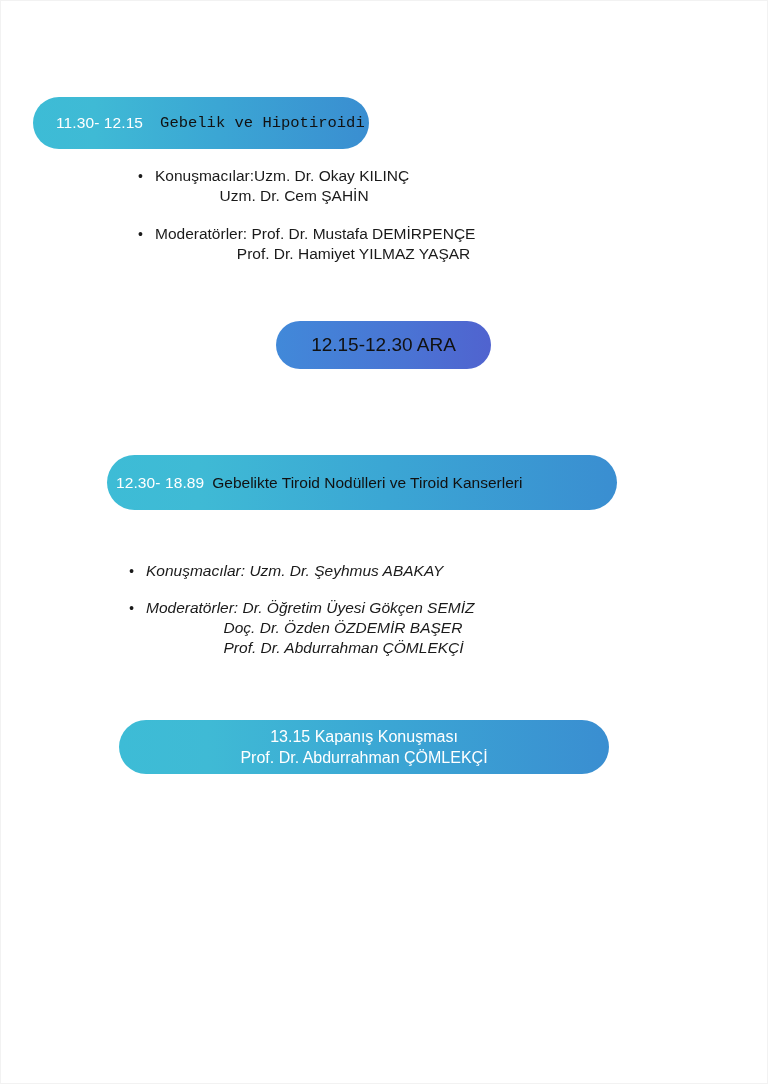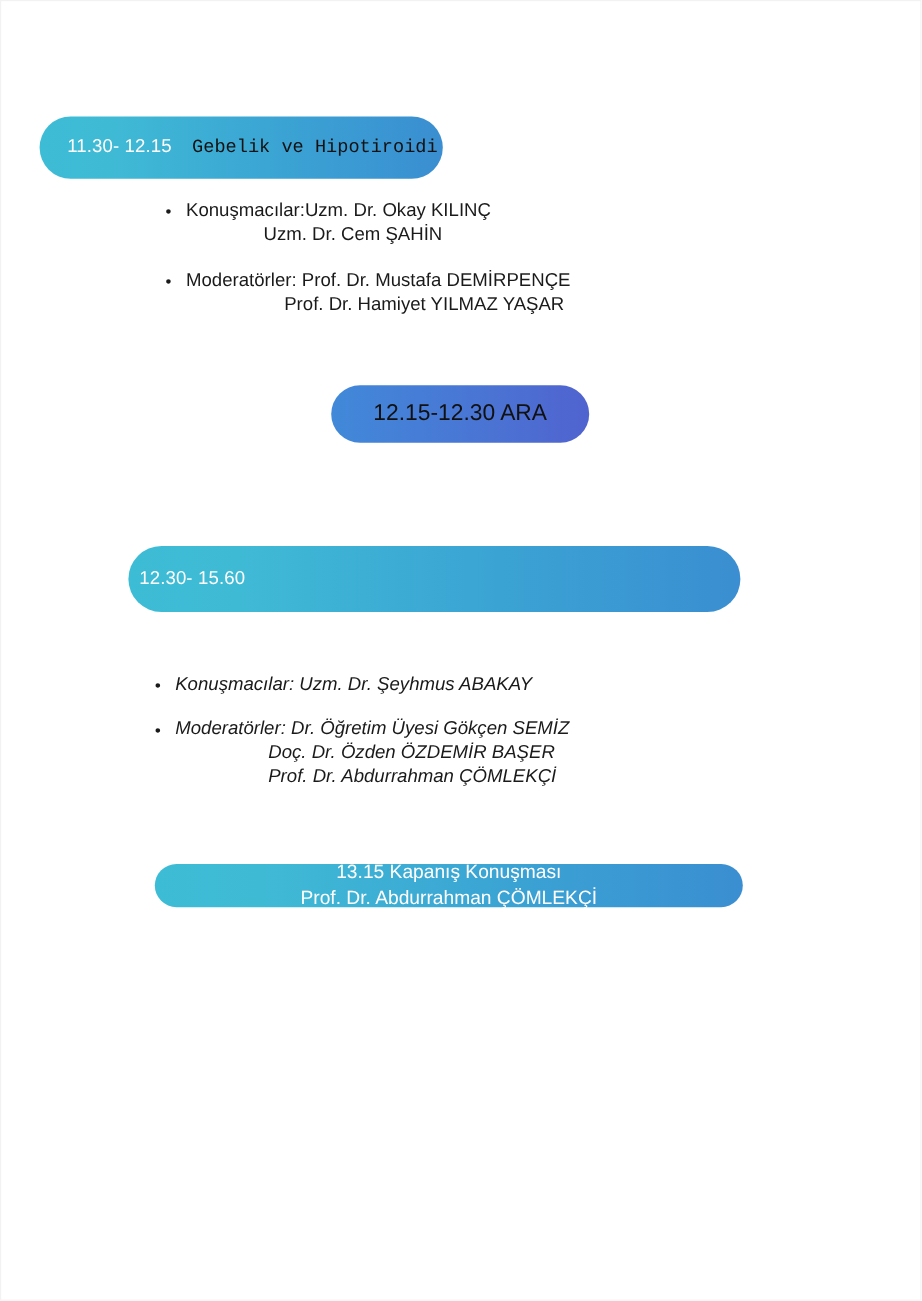--- a/index.html
+++ b/index.html
@@ -75,21 +75,21 @@
 
   
   #pill-session-2 {
     left: 106px; top: 454px; width: 510px; height: 55px;
     padding-left: 9px;
   }
   #pill-session-2 .pill-title { margin-left: 8px; }
 
   
   #pill-closing {
-    left: 128px; top: 719px; width: 490px; height: 36px; align-items: center;
+    left: 118px; top: 719px; width: 490px; height: 54px; align-items: center;
   }
 
   
   .bullet-block {
     position: absolute;
     font-size: 15.5px;
     color: #1a1a1a;
   }
   .bullet-item {
     position: relative;
@@ -139,21 +139,22 @@
       <div class="bullet-line">Moderatörler: Prof. Dr. Mustafa DEMİRPENÇE</div>
       <div class="bullet-line">                   Prof. Dr. Hamiyet YILMAZ YAŞAR</div>
     </div>
   </div>
 
   <div class="pill pill-indigo pill-center" id="pill-break">
     <span>12.15-12.30 ARA</span>
   </div>
 
   <div class="pill pill-teal" id="pill-session-2">
-    <span class="pill-time">12.30- 15.60</span>
+    <span class="pill-time">12.30- 18.89</span>
+    <span class="pill-title">Gebelikte Tiroid Nodülleri ve Tiroid Kanserleri</span>
   </div>
 
   <div class="bullet-block" id="bullets-2">
 
     <div class="bullet-item">
       <div class="bullet-line">Konuşmacılar: Uzm. Dr. Şeyhmus ABAKAY</div>
     </div>
 
     <div class="gap"></div>
 

